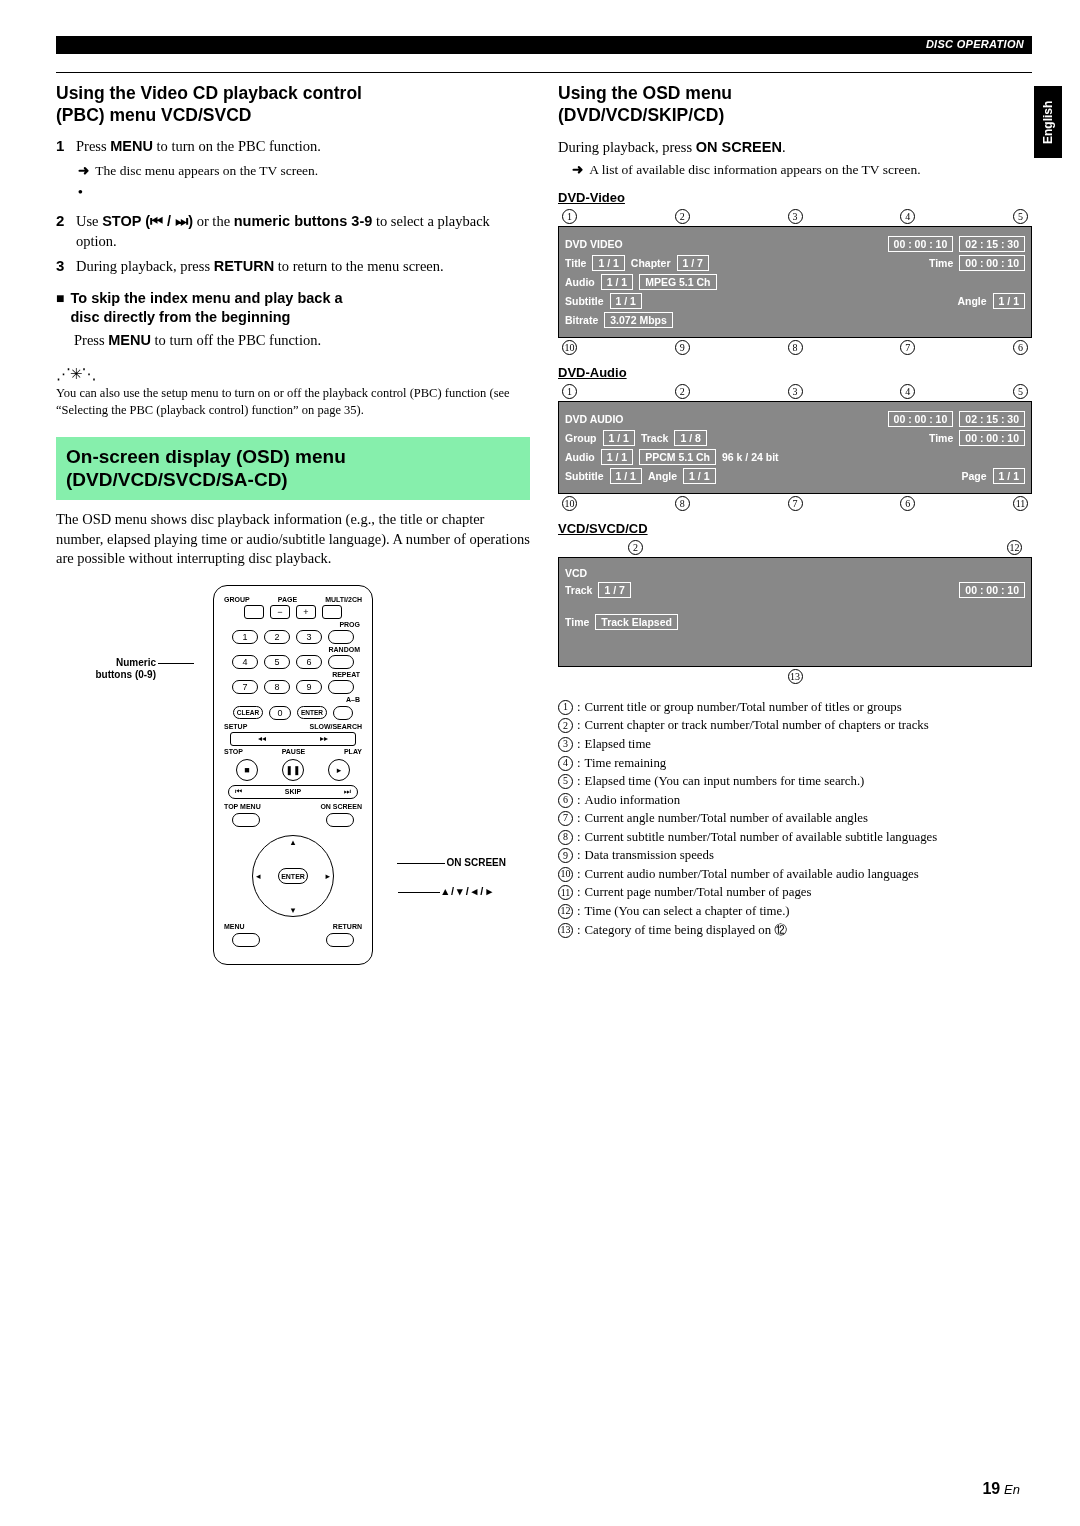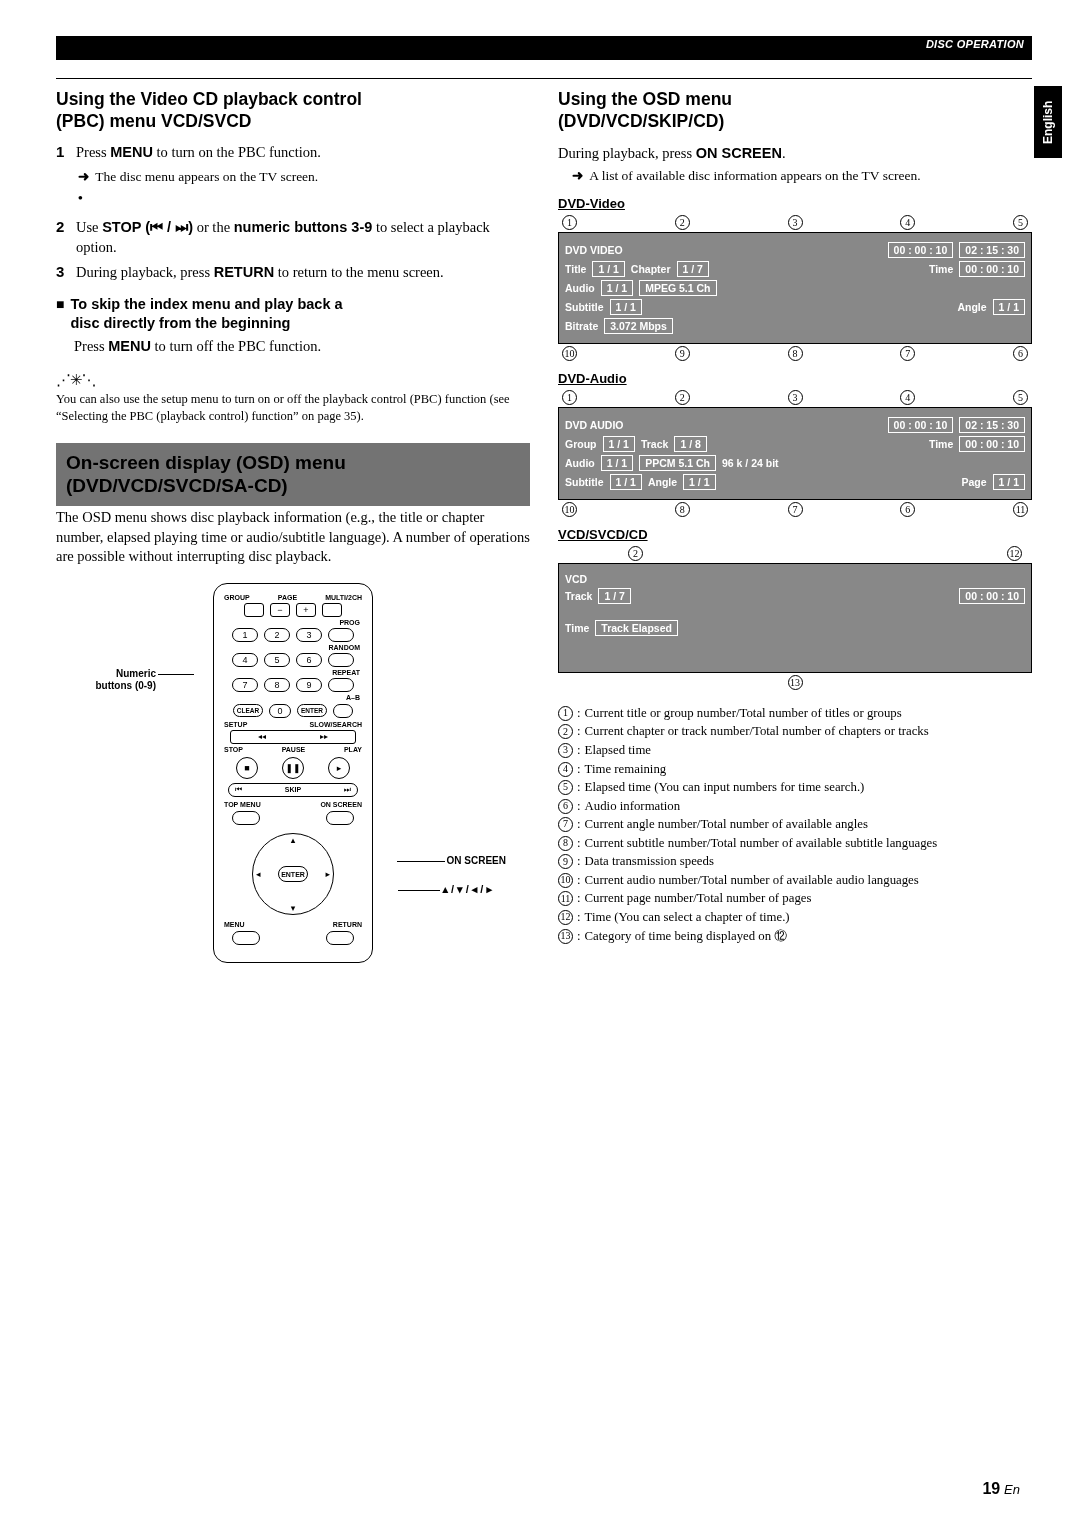--- a/index.html
+++ b/index.html
@@ -6,21 +6,21 @@
   body {
     font-family: "Times New Roman", serif;
     font-size: 14px;
     background: #fff;
     width: 1080px;
     height: 1526px;
     position: relative;
     padding: 36px 48px 36px 56px;
   }
   .topbar {
-    height: 24px;
+    height: 18px;
     background: #000;
     margin-bottom: 18px;
     position: relative;
   }
   .topbar-label {
     position: absolute;
     right: 8px;
     top: 2px;
     color: #fff;
     font-family: Arial, sans-serif;
@@ -78,30 +78,30 @@
     gap: 6px;
     margin-top: 12px;
     margin-bottom: 4px;
     line-height: 1.3;
   }
   .square-heading .sq { font-size: 14px; }
   .sub-body { margin-left: 18px; font-size: 14.5px; line-height: 1.4; }
   .hint-icon { font-size: 15px; margin-top: 14px; letter-spacing: -1px; }
   .hint-text { font-size: 12.5px; line-height: 1.35; margin-top: 2px; }
   .osd-banner {
-    background: #737373;
+    background: #86efac;
     padding: 8px 10px;
     margin-top: 18px;
     font-family: Arial, sans-serif;
     font-weight: bold;
     font-size: 19px;
     line-height: 1.25;
     color: #000;
   }
-  .para { font-size: 14.5px; line-height: 1.35; margin-top: 2px; }
+  .para { font-size: 14.5px; line-height: 1.35; margin-top: 10px; }
 
   
   .remote-wrap { display: flex; justify-content: center; margin-top: 16px; position: relative; }
   .remote {
     width: 160px;
     border: 1.5px solid #000;
     border-radius: 14px;
     padding: 10px 10px 14px 10px;
     font-family: Arial, sans-serif;
   }
@@ -114,21 +114,21 @@
   .remote .pillrow { display: flex; justify-content: center; gap: 6px; margin: 3px 0; }
   .remote .pill { width: 30px; height: 13px; border: 1px solid #000; border-radius: 7px; font-size: 6.5px; text-align: center; line-height: 12px; font-weight: bold; }
   .remote .midbar { border: 1px solid #000; border-radius: 3px; height: 14px; margin: 2px 6px; display: flex; justify-content: space-around; align-items: center; font-size: 8px; }
   .remote .circrow { display: flex; justify-content: space-around; margin: 4px 0; }
   .remote .circ { width: 22px; height: 22px; border: 1px solid #000; border-radius: 50%; font-size: 9px; display: flex; justify-content: center; align-items: center; }
   .remote .skipbar { border: 1px solid #000; border-radius: 8px; height: 14px; margin: 2px 4px; display: flex; justify-content: space-between; align-items: center; padding: 0 6px; font-size: 8px; }
   .remote .dpad { position: relative; width: 90px; height: 90px; margin: 4px auto 0 auto; }
   .remote .dpad .ring { position: absolute; inset: 4px; border: 1px solid #000; border-radius: 50%; }
   .remote .dpad .enter { position: absolute; top: 50%; left: 50%; width: 30px; height: 16px; transform: translate(-50%,-50%); border: 1px solid #000; border-radius: 8px; font-size: 7px; text-align: center; line-height: 15px; font-weight: bold; }
   .remote .dpad .tri { position: absolute; font-size: 9px; }
-  .remote-callout-left { position: absolute; left: 20px; top: 85px; font-family: Arial, sans-serif; font-size: 10px; font-weight: bold; text-align: right; width: 80px; line-height: 1.2; }
+  .remote-callout-left { position: absolute; left: 20px; top: 72px; font-family: Arial, sans-serif; font-size: 10px; font-weight: bold; text-align: right; width: 80px; line-height: 1.2; }
   .remote-callout-left::after { content: ""; position: absolute; right: -38px; top: 6px; width: 36px; border-top: 1px solid #000; }
   .remote-callout-os { position: absolute; right: 24px; top: 272px; font-family: Arial, sans-serif; font-size: 10px; font-weight: bold; }
   .remote-callout-os::before { content: ""; position: absolute; left: -50px; top: 6px; width: 48px; border-top: 1px solid #000; }
   .remote-callout-arrows { position: absolute; right: 38px; top: 300px; font-family: Arial, sans-serif; font-size: 11px; font-weight: bold; }
   .remote-callout-arrows::before { content: ""; position: absolute; left: -44px; top: 7px; width: 42px; border-top: 1px solid #000; }
 
   
   .subhead { font-family: Arial, sans-serif; font-weight: bold; font-size: 13px; margin: 10px 0 4px 0; text-decoration: underline; }
   .osd-grid { background: #888; border: 1px solid #000; padding: 6px 6px; font-family: Arial, sans-serif; color: #fff; font-size: 10.5px; font-weight: bold; position: relative; }
   .osd-row { display: flex; align-items: center; gap: 6px; margin: 3px 0; flex-wrap: wrap; }

